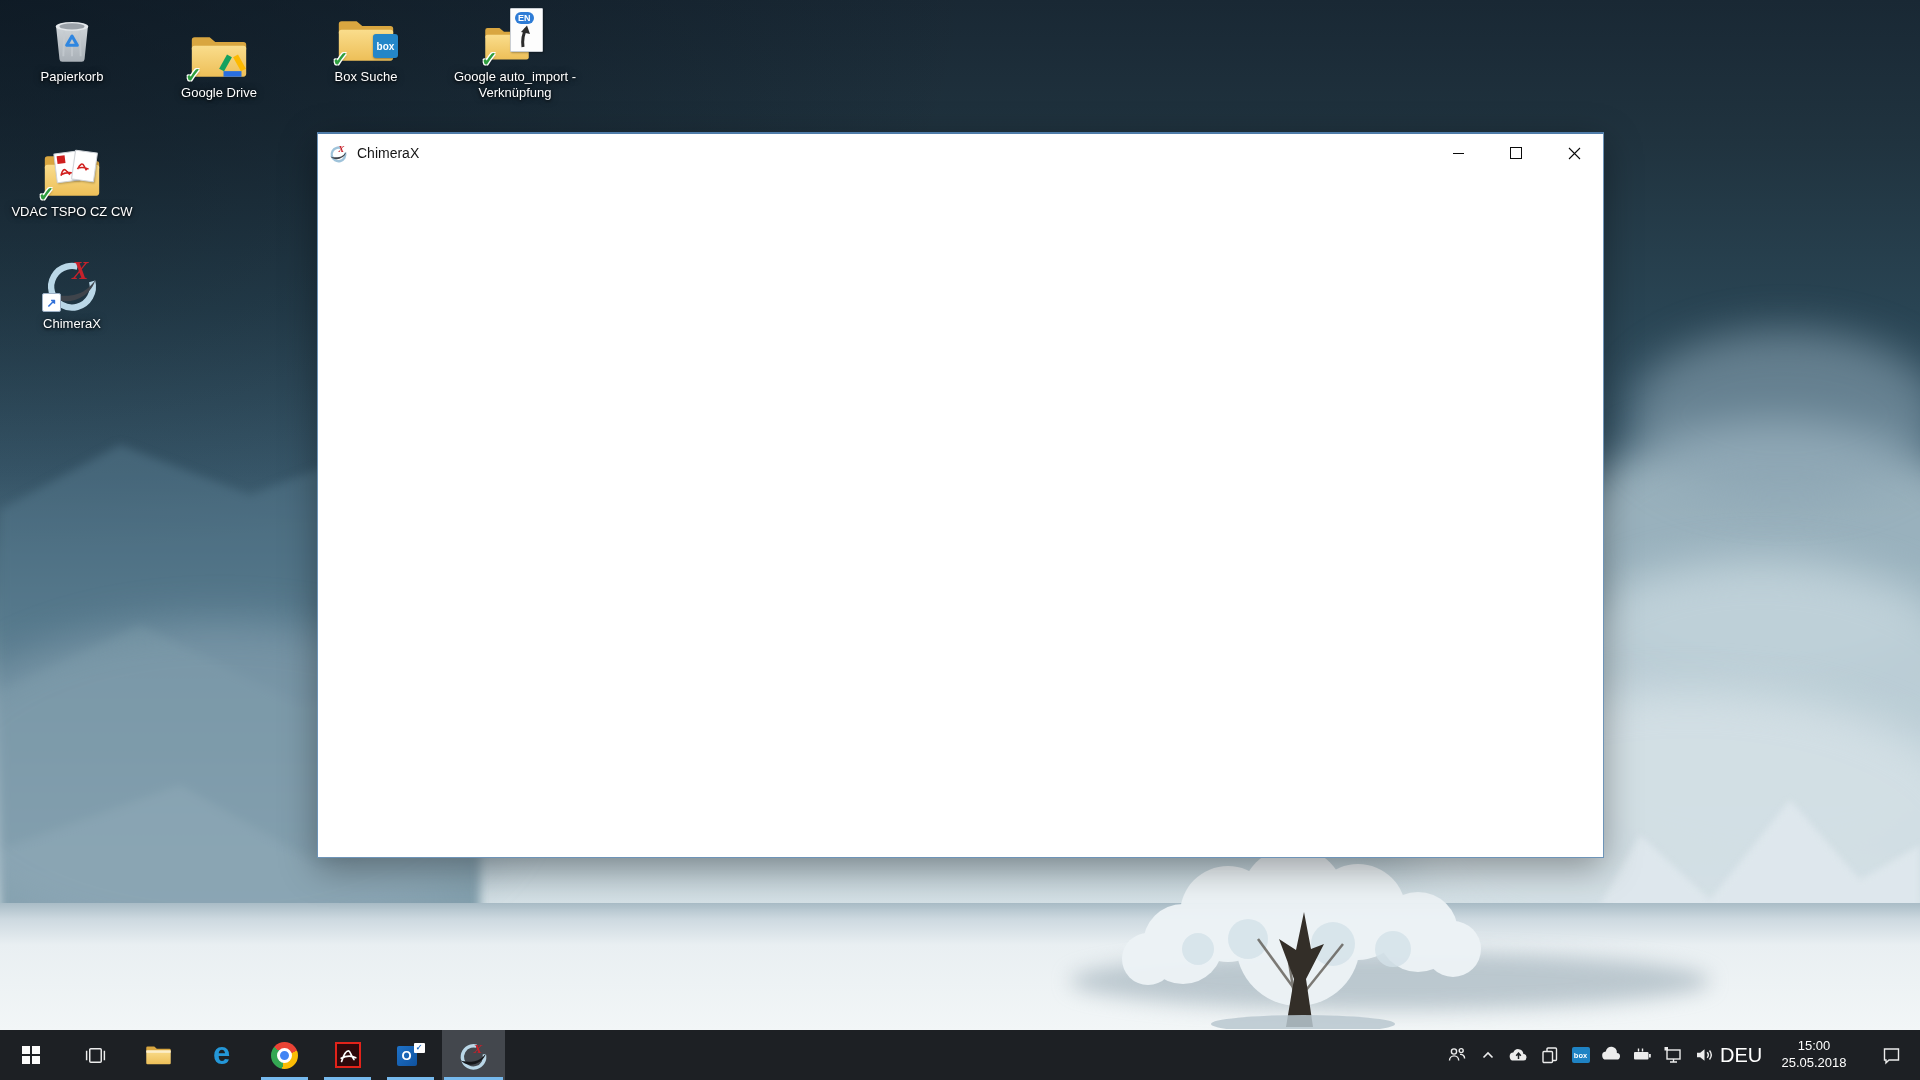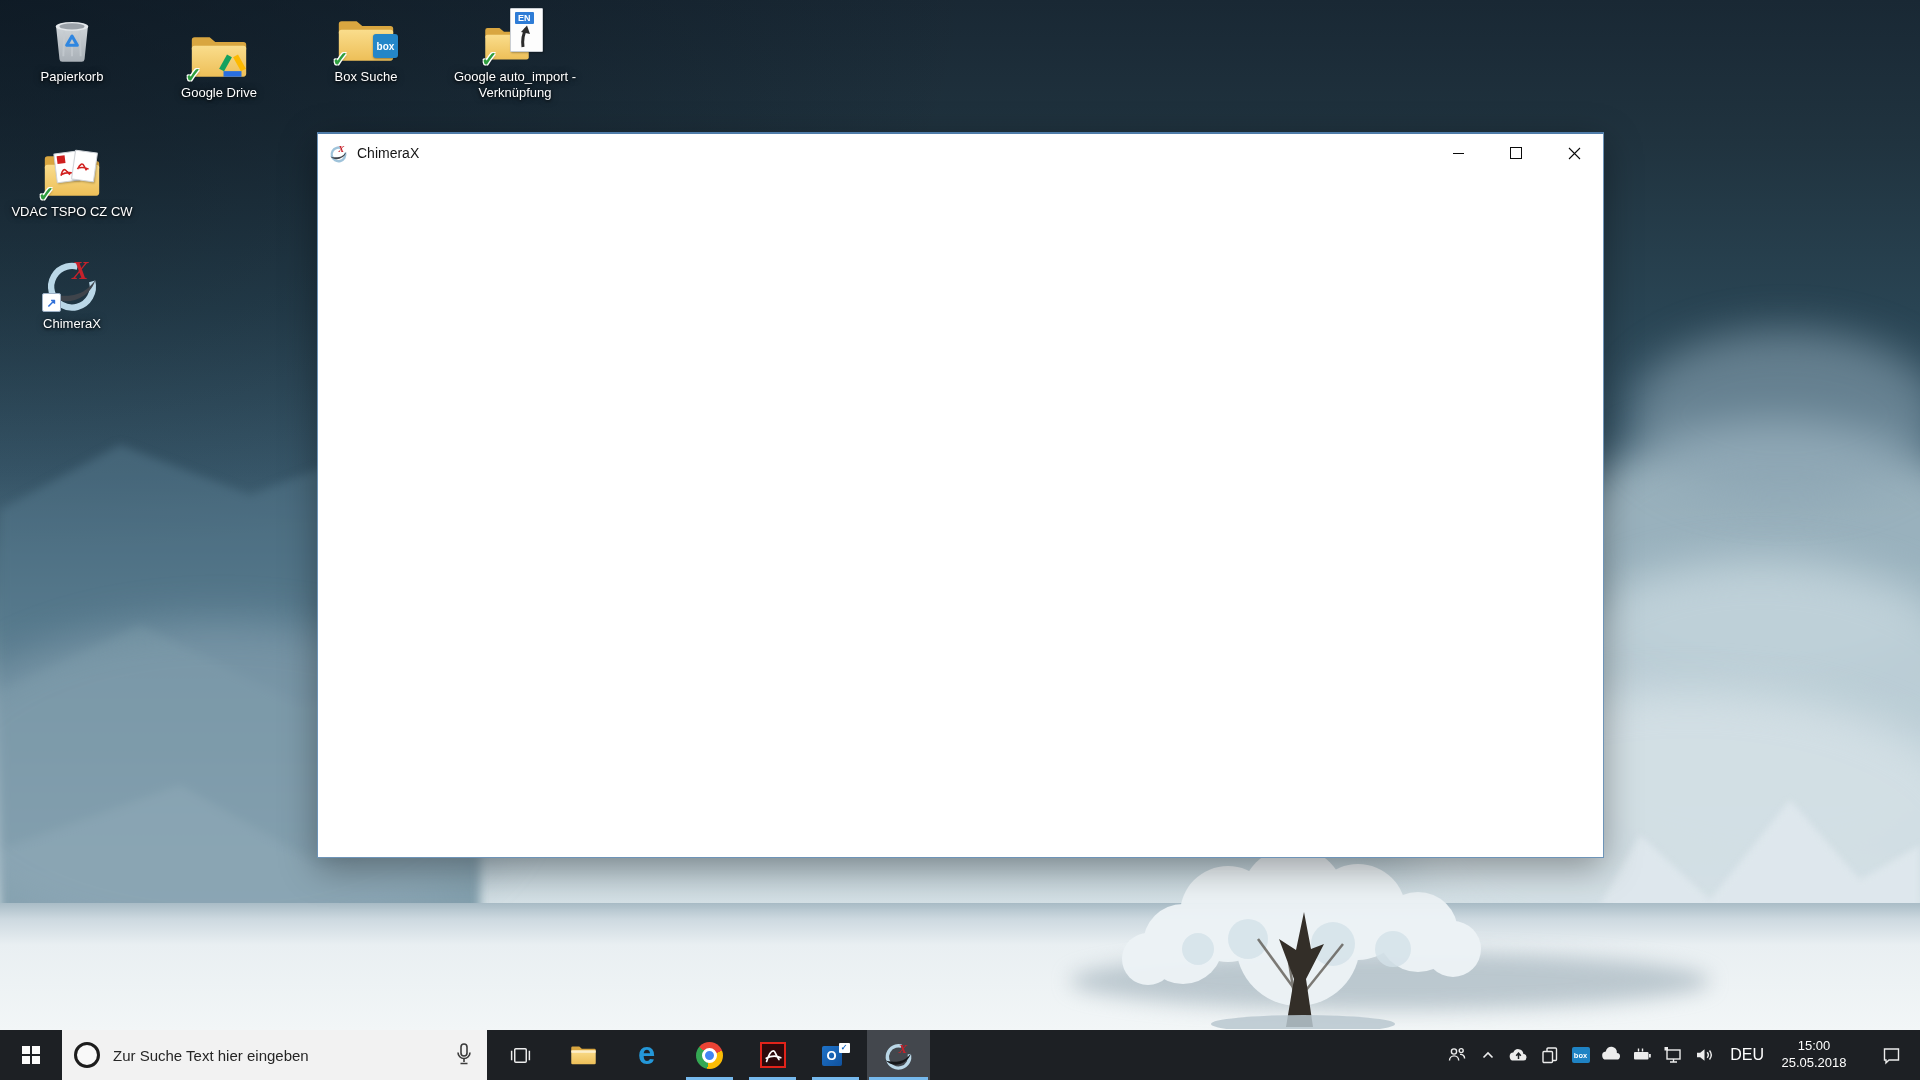--- a/index.html
+++ b/index.html
@@ -41,21 +41,21 @@
       background:#fff;border:1px solid #9db1c6;border-radius:2px;display:flex;
       align-items:center;justify-content:center}
   .shortcut-badge::after{content:"\2197";color:#2f6fd8;font-size:12px;font-weight:bold}
   .badge-box{position:absolute;right:-1px;bottom:8px;width:25px;height:24px;
       background:#2486c8;border-radius:3px;display:flex;align-items:center;
       justify-content:center;box-shadow:0 1px 2px rgba(0,0,0,.35)}
   .badge-box span{color:#fff;font-size:10px;font-weight:bold}
   .en-page{position:absolute;right:3px;top:0;width:31px;height:42px;background:#fdfdfd;
       border:1px solid #c9cdd2;border-radius:1px;box-shadow:1px 1px 2px rgba(0,0,0,.3)}
   .en-tab{position:absolute;left:4px;top:3px;background:#2e7cd6;color:#fff;
-      font-size:9px;font-weight:bold;padding:1px 3px;border-radius:1px}
+      font-size:9px;font-weight:bold;padding:1px 3px;border-radius:6px}
   .page{position:absolute;width:21px;height:28px;background:#fff;border:1px solid #cfd3d8;
       border-radius:1px;box-shadow:1px 1px 2px rgba(0,0,0,.25)}
 
   
   #app-window{position:absolute;left:317px;top:132px;width:1287px;height:726px;
       background:#fff;box-sizing:border-box;border:1px solid #6e94b8;
       border-top:2px solid #4f7ca9;box-shadow:0 10px 34px rgba(0,0,0,.35)}
   .titlebar{height:38px;display:flex;align-items:center;padding-left:11px;background:#fff}
   .tb-title{font-size:14px;color:#151515;margin-left:9px}
   .win-controls{margin-left:auto;display:flex;height:100%}
@@ -96,21 +96,21 @@
   .ol-env{position:absolute;right:0;top:0;width:11px;height:10px;background:#fff;
       border-radius:1px;color:#1565c0;font-size:8px;line-height:10px;text-align:center;font-weight:bold}
   .ol-env::after{content:"\2713"}
   .folder-mini{width:27px}
 
   .tb-tray{margin-left:auto;display:flex;align-items:center;padding-right:2px}
   .trayicon{width:31px;height:50px;display:flex;align-items:center;justify-content:center}
   .boxtray{width:18px;height:16px;background:#1f83c4;border-radius:2px;display:flex;
       align-items:center;justify-content:center}
   .boxtray span{color:#fff;font-size:7.5px;font-weight:bold}
-  .lang{width:44px;text-align:right;color:#fff;font-size:16px}
+  .lang{width:44px;text-align:left;color:#fff;font-size:20px}
   .clock{width:100px;color:#fff;font-size:13px;text-align:center;line-height:1.3}
   .action{width:54px;height:50px;display:flex;align-items:center;justify-content:center}
 </style>
 </head>
 <body>
 
 <svg width="0" height="0" style="position:absolute">
   <defs>
     <linearGradient id="gFold" x1="0" y1="0" x2="0" y2="1">
       <stop offset="0" stop-color="#fadd8c"></stop>
@@ -296,31 +296,20 @@
 <div id="taskbar">
   <div class="tb-start">
     <div class="winlogo">
         <i></i>
         <i></i>
         <i></i>
         <i></i>
       </div>
   </div>
 
-  <div class="tb-search">
-    <span class="cortana"></span>
-    <span class="searchtext">Zur Suche Text hier eingeben</span>
-    <span class="mic">
-      <svg width="22" height="26" viewBox="0 0 22 26">
-        <rect x="8" y="2" width="6" height="12" rx="3" fill="none" stroke="#3c3c3c" stroke-width="1.6"></rect>
-        <path d="M5 10.5 a6 6 0 0 0 12 0" fill="none" stroke="#3c3c3c" stroke-width="1.6"></path>
-        <path d="M11 16.5 v3.5 M7.5 21.5 h7" stroke="#3c3c3c" stroke-width="1.6" fill="none"></path>
-      </svg>
-    </span>
-  </div>
 
   <div class="tb-apps">
     <div class="appbtn">
       <svg width="23" height="23" viewBox="0 0 22 22">
         <rect x="5.5" y="4.5" width="11" height="13" rx="1" fill="none" stroke="#ededed" stroke-width="1.4"></rect>
         <path d="M2.5 6.5 V15.5 M19.5 6.5 V15.5" stroke="#ededed" stroke-width="1.4" fill="none"></path>
       </svg>
     </div>
     <div class="appbtn">
       <svg class="folder-mini" viewBox="0 0 64 52">

